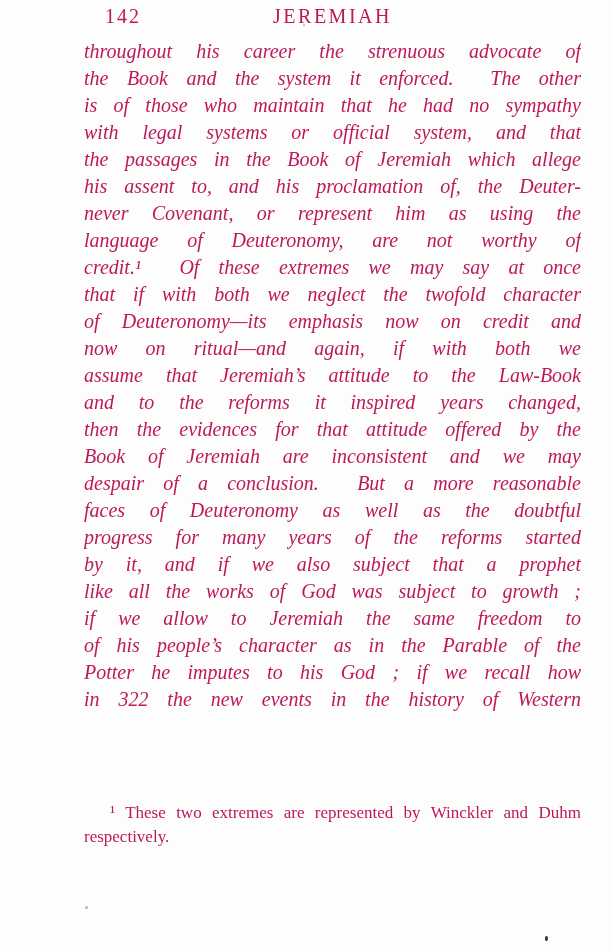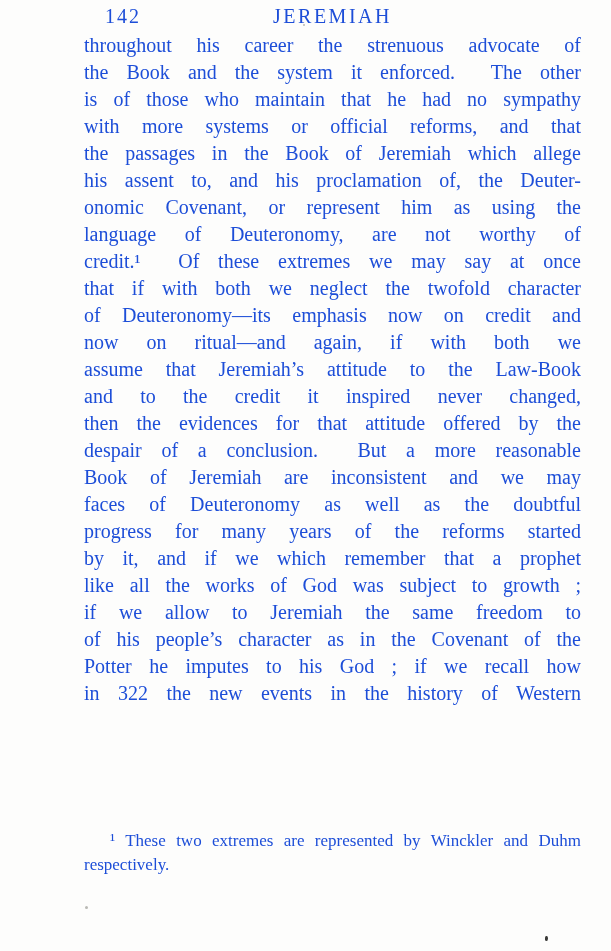--- a/index.html
+++ b/index.html
@@ -6,21 +6,21 @@
     margin: 0;
     padding: 0;
     background: #ffffff;
   }
   .page {
     position: relative;
     width: 611px;
     height: 951px;
     background: #fdfdfc;
     font-family: "Liberation Serif", "DejaVu Serif", serif;
-    color: #1d4ed8;
+    color: #be185d;
     overflow: hidden;
   }
   .header-row {
     position: absolute;
     top: 5px;
     left: 84px;
     width: 497px;
     height: 28px;
   }
   .page-number {
@@ -31,23 +31,24 @@
     letter-spacing: 2px;
   }
   .running-head {
     width: 100%;
     text-align: center;
     font-size: 20px;
     letter-spacing: 2.5px;
   }
   .body-text {
     position: absolute;
-    top: 32px;
+    top: 38px;
     left: 84px;
     width: 497px;
+    font-style: italic;
   }
   .body-text .line {
     height: 27px;
     line-height: 27px;
     font-size: 20px;
     text-align: justify;
     text-align-last: justify;
     overflow: hidden;
     white-space: normal;
   }
@@ -59,21 +60,20 @@
   }
   .footnote .line {
     line-height: 24px;
     font-size: 17px;
     text-align: justify;
     text-align-last: justify;
     overflow: hidden;
   }
   .footnote .line.first {
     text-indent: 26px;
-    margin-top: 28px;
   }
   .footnote .line.last {
     text-align-last: left;
   }
   .speck {
     position: absolute;
     background: #b9b9b4;
     border-radius: 50%;
   }
   .speck.s1 { left: 85px;  top: 906px; width: 3px; height: 3px; }
@@ -87,40 +87,40 @@
 
   <div class="header-row">
     <span class="page-number">142</span>
     <div class="running-head">JEREMIAH</div>
   </div>
 
   <div class="body-text" id="body-lines">
       <div class="line">throughout his career the strenuous advocate of</div>
       <div class="line">the Book and the system it enforced.&nbsp; The other</div>
       <div class="line">is of those who maintain that he had no sympathy</div>
-      <div class="line">with more systems or official reforms, and that</div>
+      <div class="line">with legal systems or official system, and that</div>
       <div class="line">the passages in the Book of Jeremiah which allege</div>
       <div class="line">his assent to, and his proclamation of, the Deuter-</div>
-      <div class="line">onomic Covenant, or represent him as using the</div>
+      <div class="line">never Covenant, or represent him as using the</div>
       <div class="line">language of Deuteronomy, are not worthy of</div>
       <div class="line">credit.¹&nbsp; Of these extremes we may say at once</div>
       <div class="line">that if with both we neglect the twofold character</div>
       <div class="line">of Deuteronomy—its emphasis now on credit and</div>
       <div class="line">now on ritual—and again, if with both we</div>
       <div class="line">assume that Jeremiah’s attitude to the Law-Book</div>
-      <div class="line">and to the credit it inspired never changed,</div>
+      <div class="line">and to the reforms it inspired years changed,</div>
       <div class="line">then the evidences for that attitude offered by the</div>
+      <div class="line">Book of Jeremiah are inconsistent and we may</div>
       <div class="line">despair of a conclusion.&nbsp; But a more reasonable</div>
-      <div class="line">Book of Jeremiah are inconsistent and we may</div>
       <div class="line">faces of Deuteronomy as well as the doubtful</div>
       <div class="line">progress for many years of the reforms started</div>
-      <div class="line">by it, and if we which remember that a prophet</div>
+      <div class="line">by it, and if we also subject that a prophet</div>
       <div class="line">like all the works of God was subject to growth&nbsp;;</div>
       <div class="line">if we allow to Jeremiah the same freedom to</div>
-      <div class="line">of his people’s character as in the Covenant of the</div>
+      <div class="line">of his people’s character as in the Parable of the</div>
       <div class="line">Potter he imputes to his God&nbsp;; if we recall how</div>
       <div class="line">in 322 the new events in the history of Western</div>
     </div>
 
   <div class="footnote" id="footnote-lines">
       <div class="line first">¹ These two extremes are represented by Winckler and Duhm</div>
       <div class="line last">respectively.</div>
     </div>
 
   <div class="speck s1"></div>

